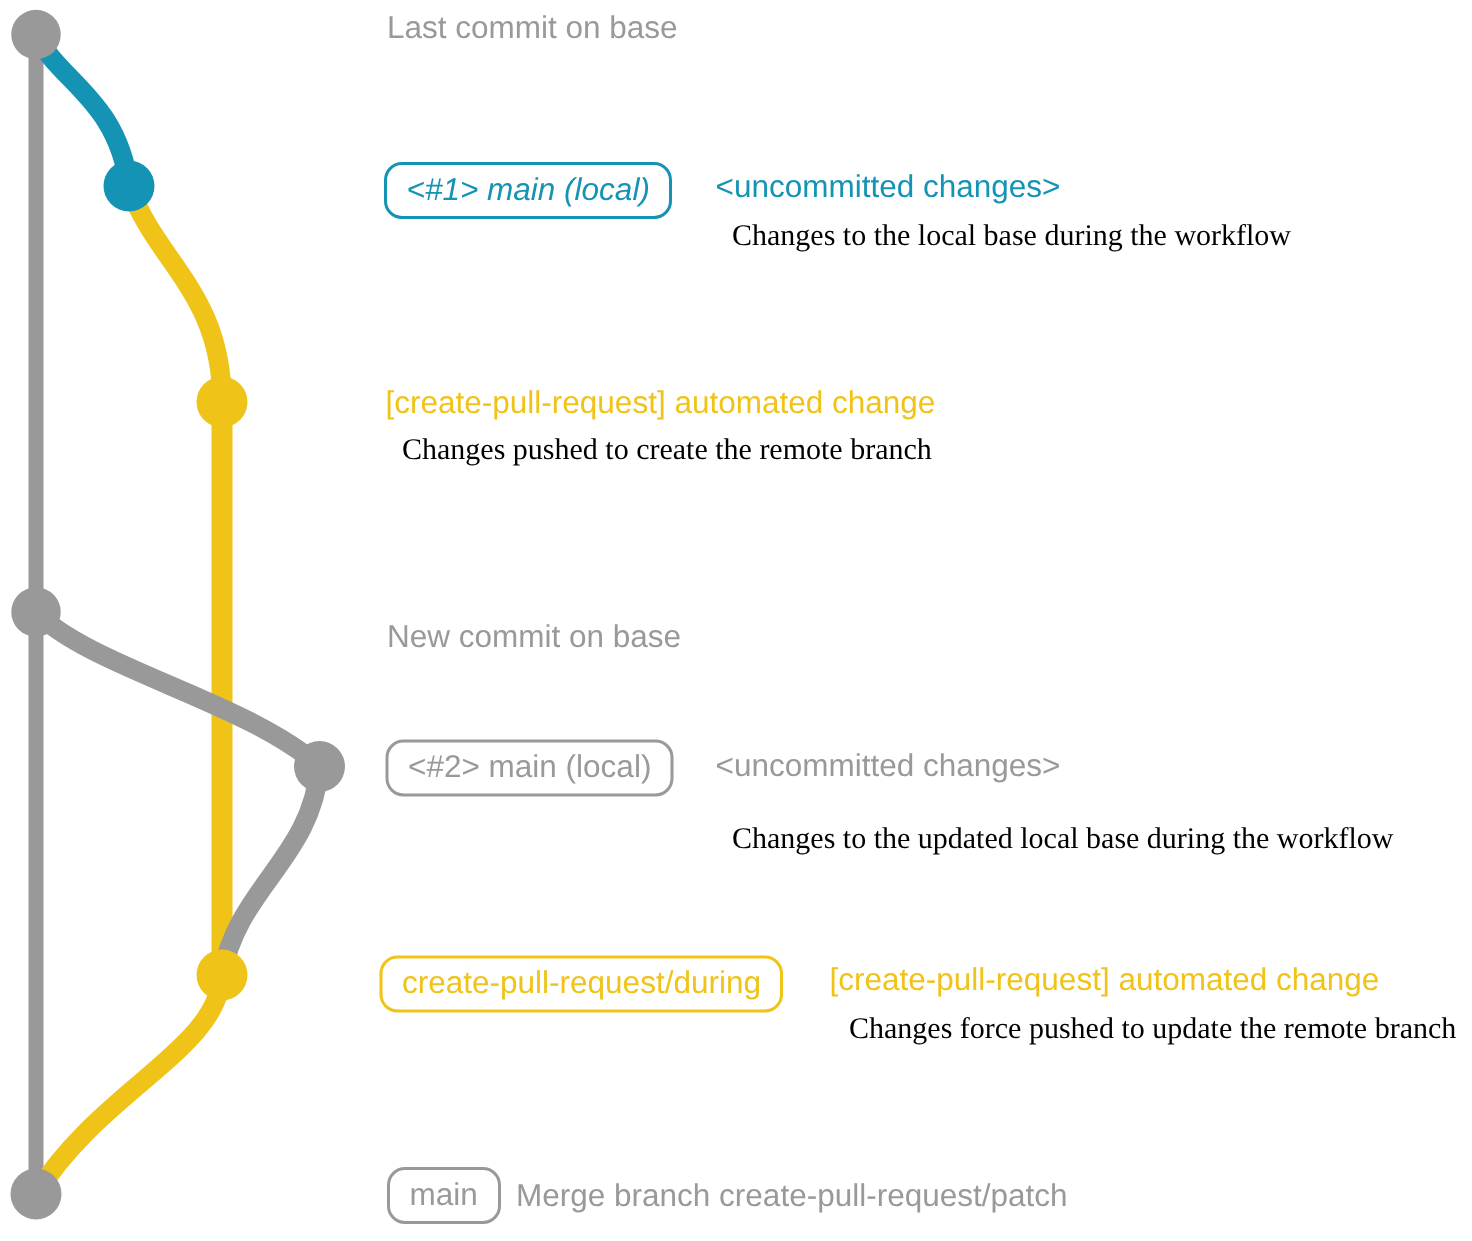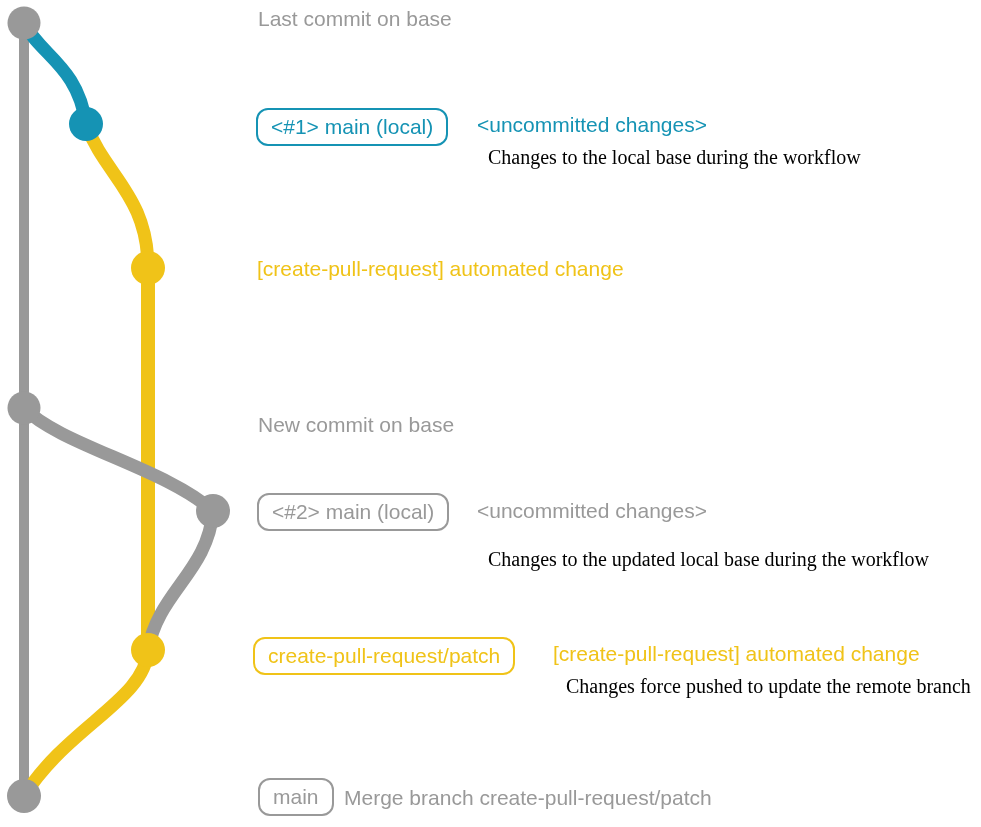--- a/index.html
+++ b/index.html
@@ -72,32 +72,33 @@
     <circle cx="86" cy="124" r="17" fill="#1593b4"></circle>
     <circle cx="148" cy="268" r="17" fill="#f0c318"></circle>
     <circle cx="24" cy="408" r="16.5" fill="#999999"></circle>
     <circle cx="213" cy="511" r="17" fill="#999999"></circle>
     <circle cx="148" cy="650" r="17" fill="#f0c318"></circle>
     <circle cx="24" cy="796" r="17" fill="#999999"></circle>
   </svg>
 
   <div class="note" style="left:258px; top:7px;">Last commit on base</div>
 
-  <div class="badge c-blue" style="left:256px; top:108px;">&lt;#1&gt; main (local)</div>
+  <div class="badge c-blue" style="left:256px; top:108px;font-style:italic;">&lt;#1&gt; main (local)</div>
   <div class="title c-blue" style="left:477px; top:113px;">&lt;uncommitted changes&gt;</div>
   <div class="desc" style="left:488px; top:146px;">Changes to the local base during the workflow</div>
 
   <div class="title c-yellow" style="left:257px; top:257px;">[create-pull-request] automated change</div>
+  <div class="desc" style="left:268px; top:289px;">Changes pushed to create the remote branch</div>
 
   <div class="note" style="left:258px; top:399px;margin-top:14px;">New commit on base</div>
 
   <div class="badge c-gray" style="left:257px; top:493px;">&lt;#2&gt; main (local)</div>
   <div class="title c-gray" style="left:477px; top:499px;">&lt;uncommitted changes&gt;</div>
   <div class="desc" style="left:488px; top:548px;">Changes to the updated local base during the workflow</div>
 
-  <div class="badge c-yellow" style="left:253px; top:637px;">create-pull-request/patch</div>
+  <div class="badge c-yellow" style="left:253px; top:637px;">create-pull-request/during</div>
   <div class="title c-yellow" style="left:553px; top:642px;">[create-pull-request] automated change</div>
   <div class="desc" style="left:566px; top:675px;">Changes force pushed to update the remote branch</div>
 
   <div class="badge c-gray" style="left:258px; top:778px;">main</div>
   <div class="title c-gray" style="left:344px; top:786px;">Merge branch create-pull-request/patch</div>
 
 </div>
 
 </body></html>

